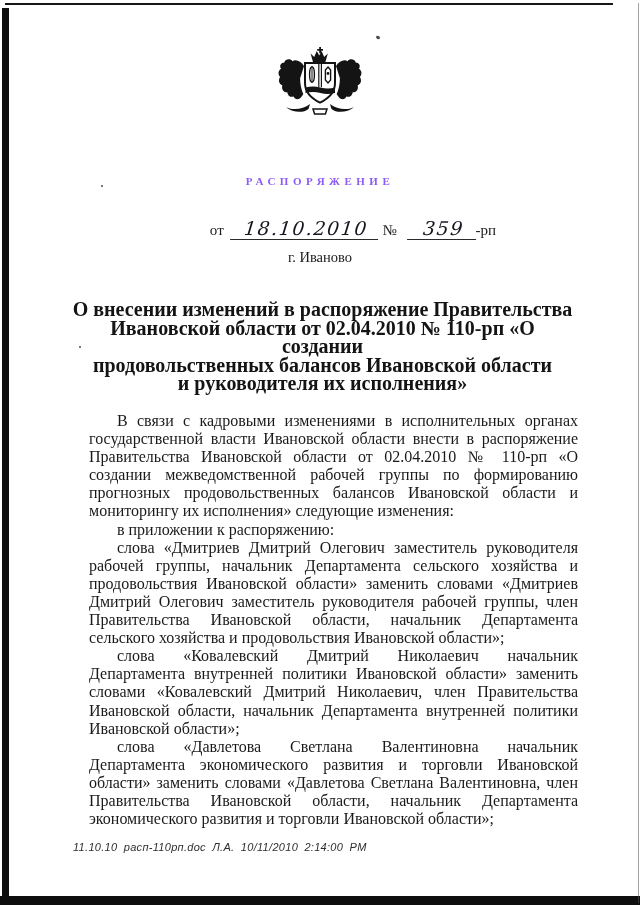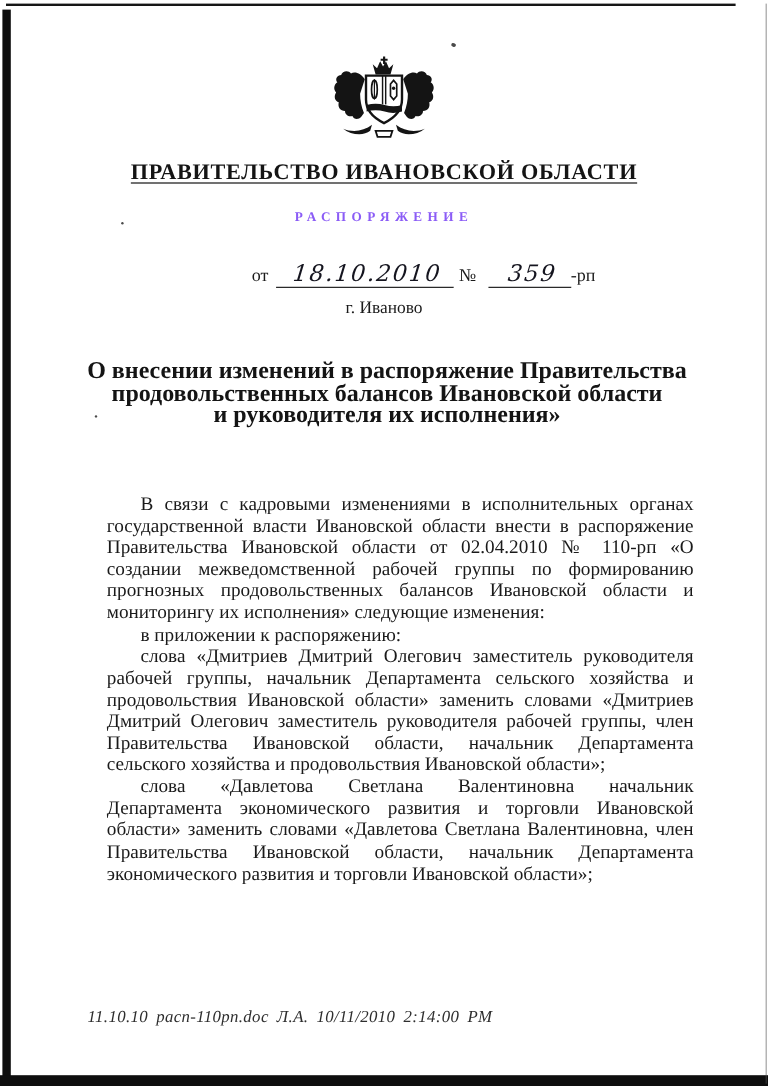--- a/index.html
+++ b/index.html
@@ -57,22 +57,22 @@
 
   .body-text {
     position:absolute; top:412px; left:89px; width:489px;
     font-size:16px; line-height:18.1px; text-align:justify;
     color:#1a1a1a;
   }
   .body-text p { margin:0; text-indent:28px; }
 
   .footer-line {
     position:absolute; top:841px; left:73px;
-    font-family:Liberation Serif, serif; font-style:italic;
-    font-size:14px; letter-spacing:.3px; word-spacing:3px; color:#2e2e2e;
+    font-family:Liberation Sans, sans-serif; font-style:italic;
+    font-size:11px; letter-spacing:.3px; word-spacing:3px; color:#2e2e2e;
   }
 
   .speck { position:absolute; background:#4a4a4a; border-radius:50%; }
   .speck-1 { left:101px; top:185px; width:2px; height:2px; }
   .speck-2 { left:376px; top:36px;  width:4px; height:3px; transform:rotate(20deg); }
   .speck-3 { left:79px;  top:346px; width:2px; height:2px; }
   .speck-4 { left:563px; top:420px; width:2px; height:1px; opacity:.7; }
 </style>
 </head>
 <body>
@@ -104,44 +104,45 @@
 
       <path id="sup" d="M36,19 c-3,-5 -8.5,-7 -11.5,-4.8 c-2.2,-3.2 -7.4,-2 -8.2,1.2 c-3.2,0 -5.4,3.4 -3.2,6.2 c-3.2,2.2 -3.2,6.2 -1,8.4 c-2.2,3.2 -1,7.2 2.2,8.2 c-1,4.2 1.2,7.2 5.2,7.2 c0,3.2 3.2,5.2 6.2,4.2 c1,3.2 5.2,3.2 7.2,1 l2.4,-3.4 c-2.2,-5.4 -3.2,-10.6 -3.2,-16 z"></path>
       <use href="#sup" transform="translate(104,0) scale(-1,1)"></use>
 
       <path d="M42,57 c-7,5.5 -16.5,6.5 -24,3.2 c6.5,5.3 17,6.3 22.5,1.8 z"></path>
       <path d="M62,57 c7,5.5 16.5,6.5 24,3.2 c-6.5,5.3 -17,6.3 -22.5,1.8 z"></path>
       <path d="M45,62 h14 l-1.6,5 h-10.8 z" fill="none" stroke="#141414" stroke-width="1.5"></path>
     </g>
   </svg>
 
-  <div class="org-name">ПРАВИТЕЛЬСТВО ИВАНОВСКОЙ ОБЛАСТИ</div>
 
   <div class="doc-type">РАСПОРЯЖЕНИЕ</div>
 
   <div class="date-line">
     <span>от</span>
     <span class="hw hw-date">18.10.2010</span>
     <span>№</span>
     <span class="hw hw-num">359</span>
     <span>-рп</span>
   </div>
 
   <div class="city">г. Иваново</div>
 
   <div class="doc-title">
     <div>О внесении изменений в распоряжение Правительства</div>
+    <div>Ивановской области от 02.04.2010 № 110-рп  «О создании</div>
     <div>продовольственных балансов Ивановской области</div>
     <div>и руководителя их исполнения»</div>
   </div>
 
   <div class="body-text">
     <p>В связи с кадровыми изменениями в исполнительных органах государственной власти Ивановской области внести в распоряжение Правительства Ивановской области от 02.04.2010 № 110-рп «О создании межведомственной рабочей группы по формированию прогнозных продовольственных балансов Ивановской области и мониторингу их исполнения» следующие изменения:</p>
     <p>в приложении к распоряжению:</p>
     <p>слова «Дмитриев Дмитрий Олегович заместитель руководителя рабочей группы, начальник Департамента сельского хозяйства и продовольствия Ивановской области» заменить словами «Дмитриев Дмитрий Олегович заместитель руководителя рабочей группы, член Правительства Ивановской области, начальник Департамента сельского хозяйства и продовольствия Ивановской области»;</p>
+    <p>слова «Ковалевский Дмитрий Николаевич начальник Департамента внутренней политики Ивановской области» заменить словами «Ковалевский Дмитрий Николаевич, член Правительства Ивановской области, начальник Департамента внутренней политики Ивановской области»;</p>
     <p>слова «Давлетова Светлана Валентиновна начальник Департамента экономического развития и торговли Ивановской области» заменить словами «Давлетова Светлана Валентиновна, член Правительства Ивановской области, начальник Департамента экономического развития и торговли Ивановской области»;</p>
   </div>
 
   <div class="footer-line">11.10.10  расп-110рп.doc Л.А. 10/11/2010 2:14:00 PM</div>
 
   <div class="speck speck-1"></div>
   <div class="speck speck-2"></div>
   <div class="speck speck-3"></div>
   <div class="speck speck-4"></div>
 

